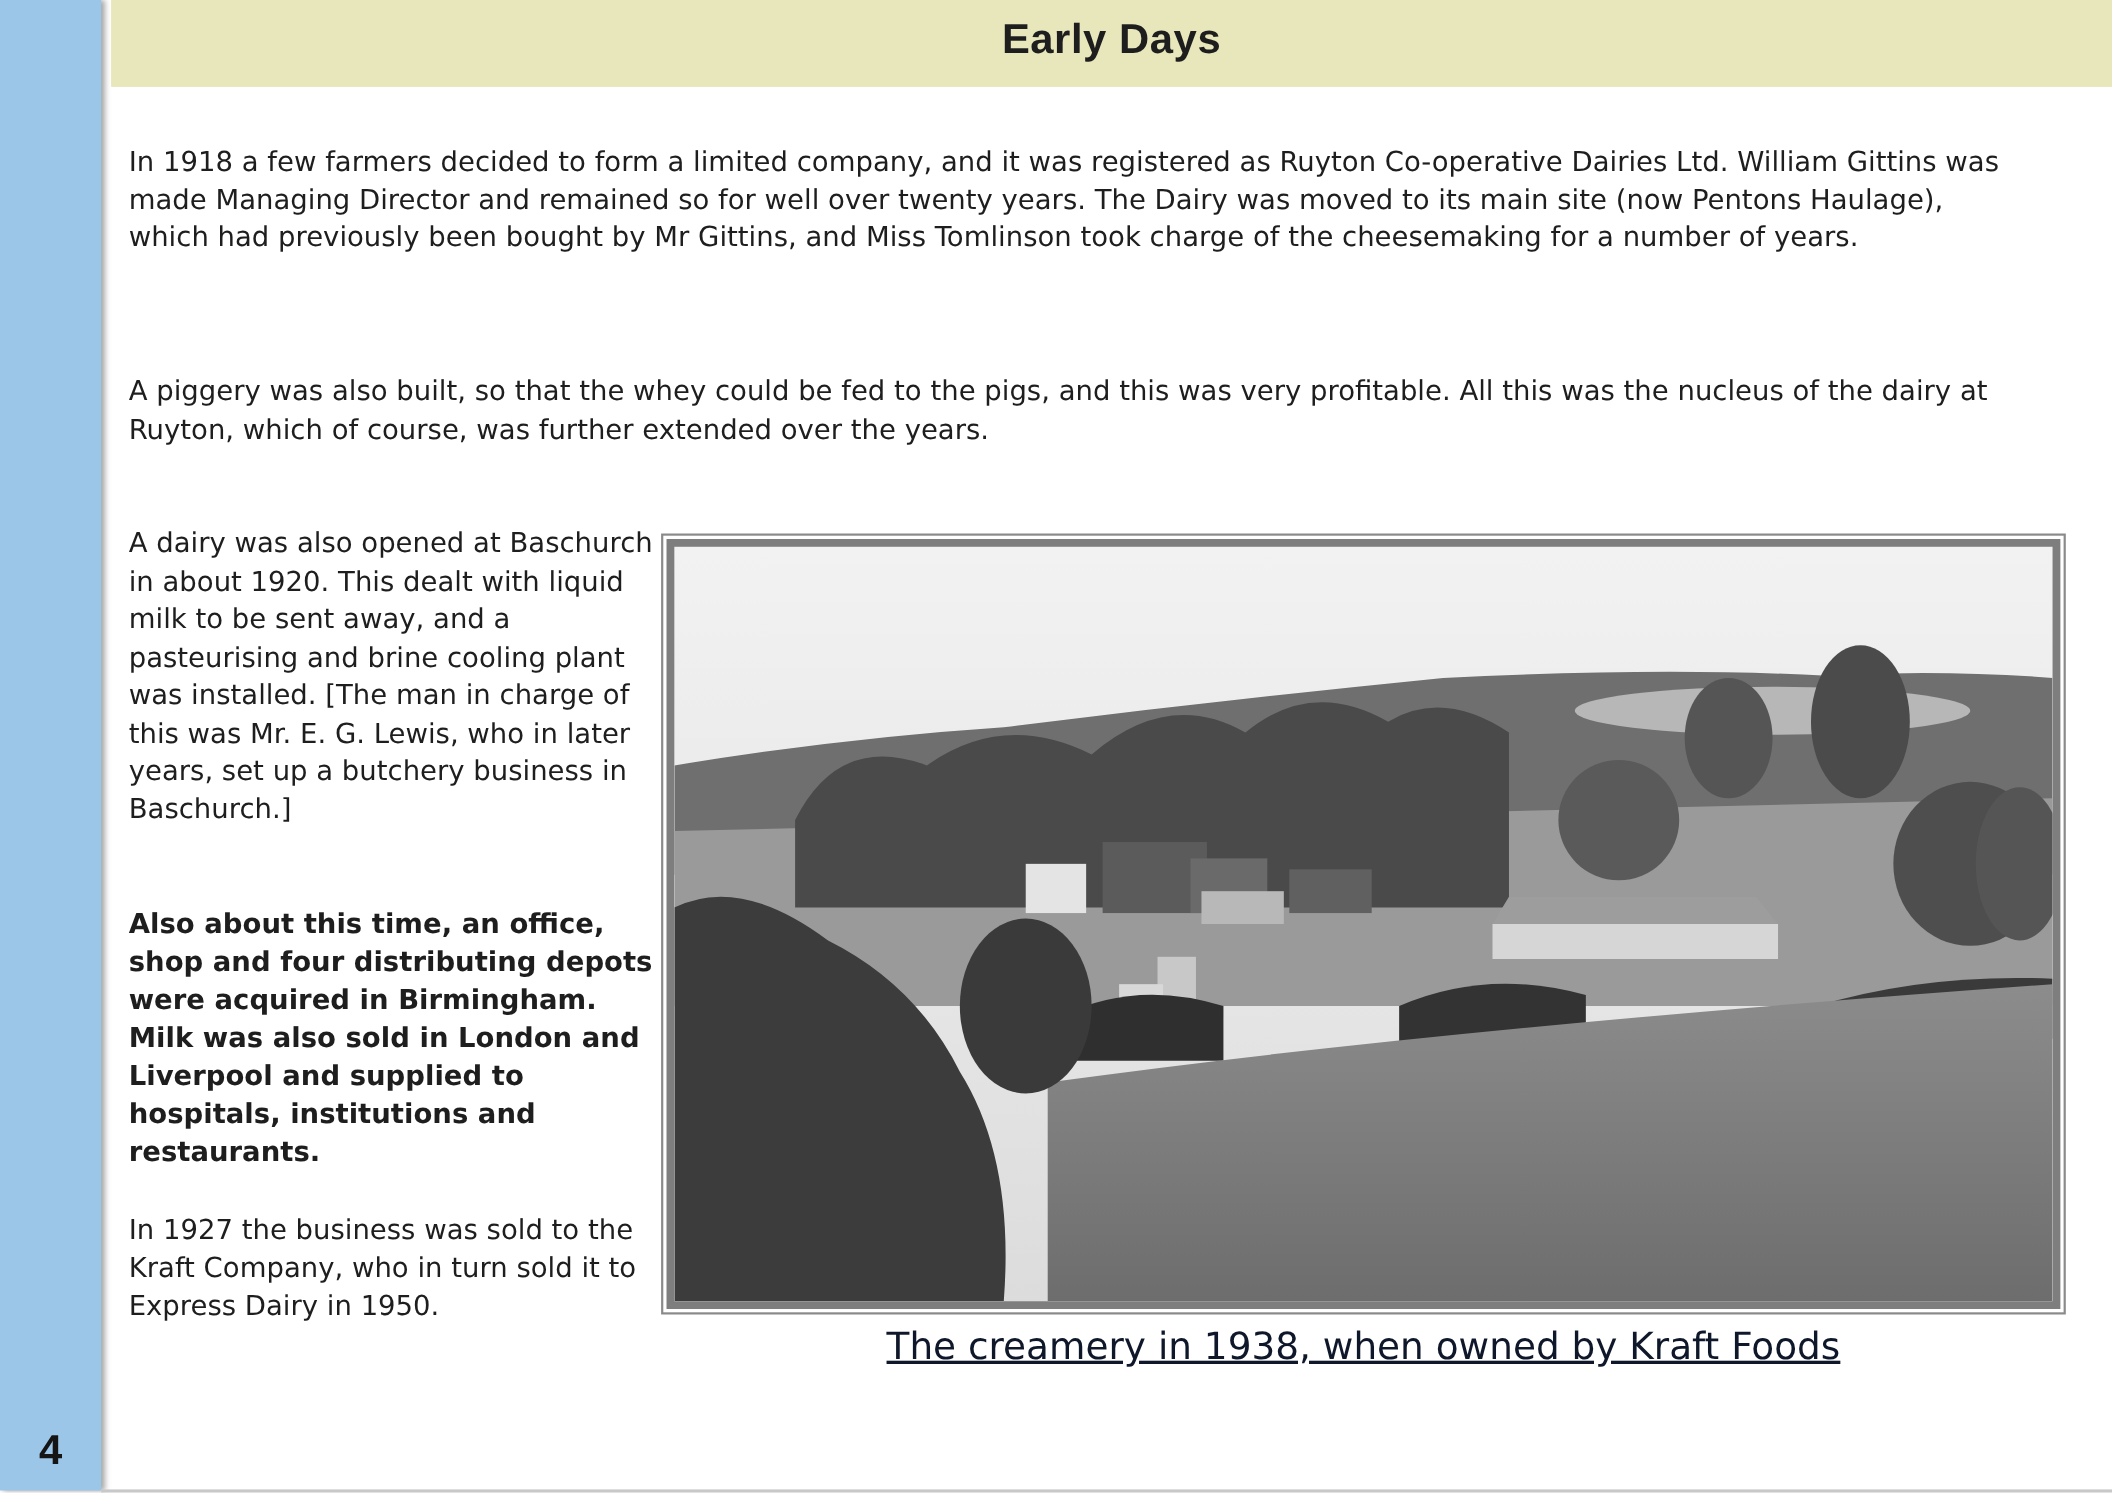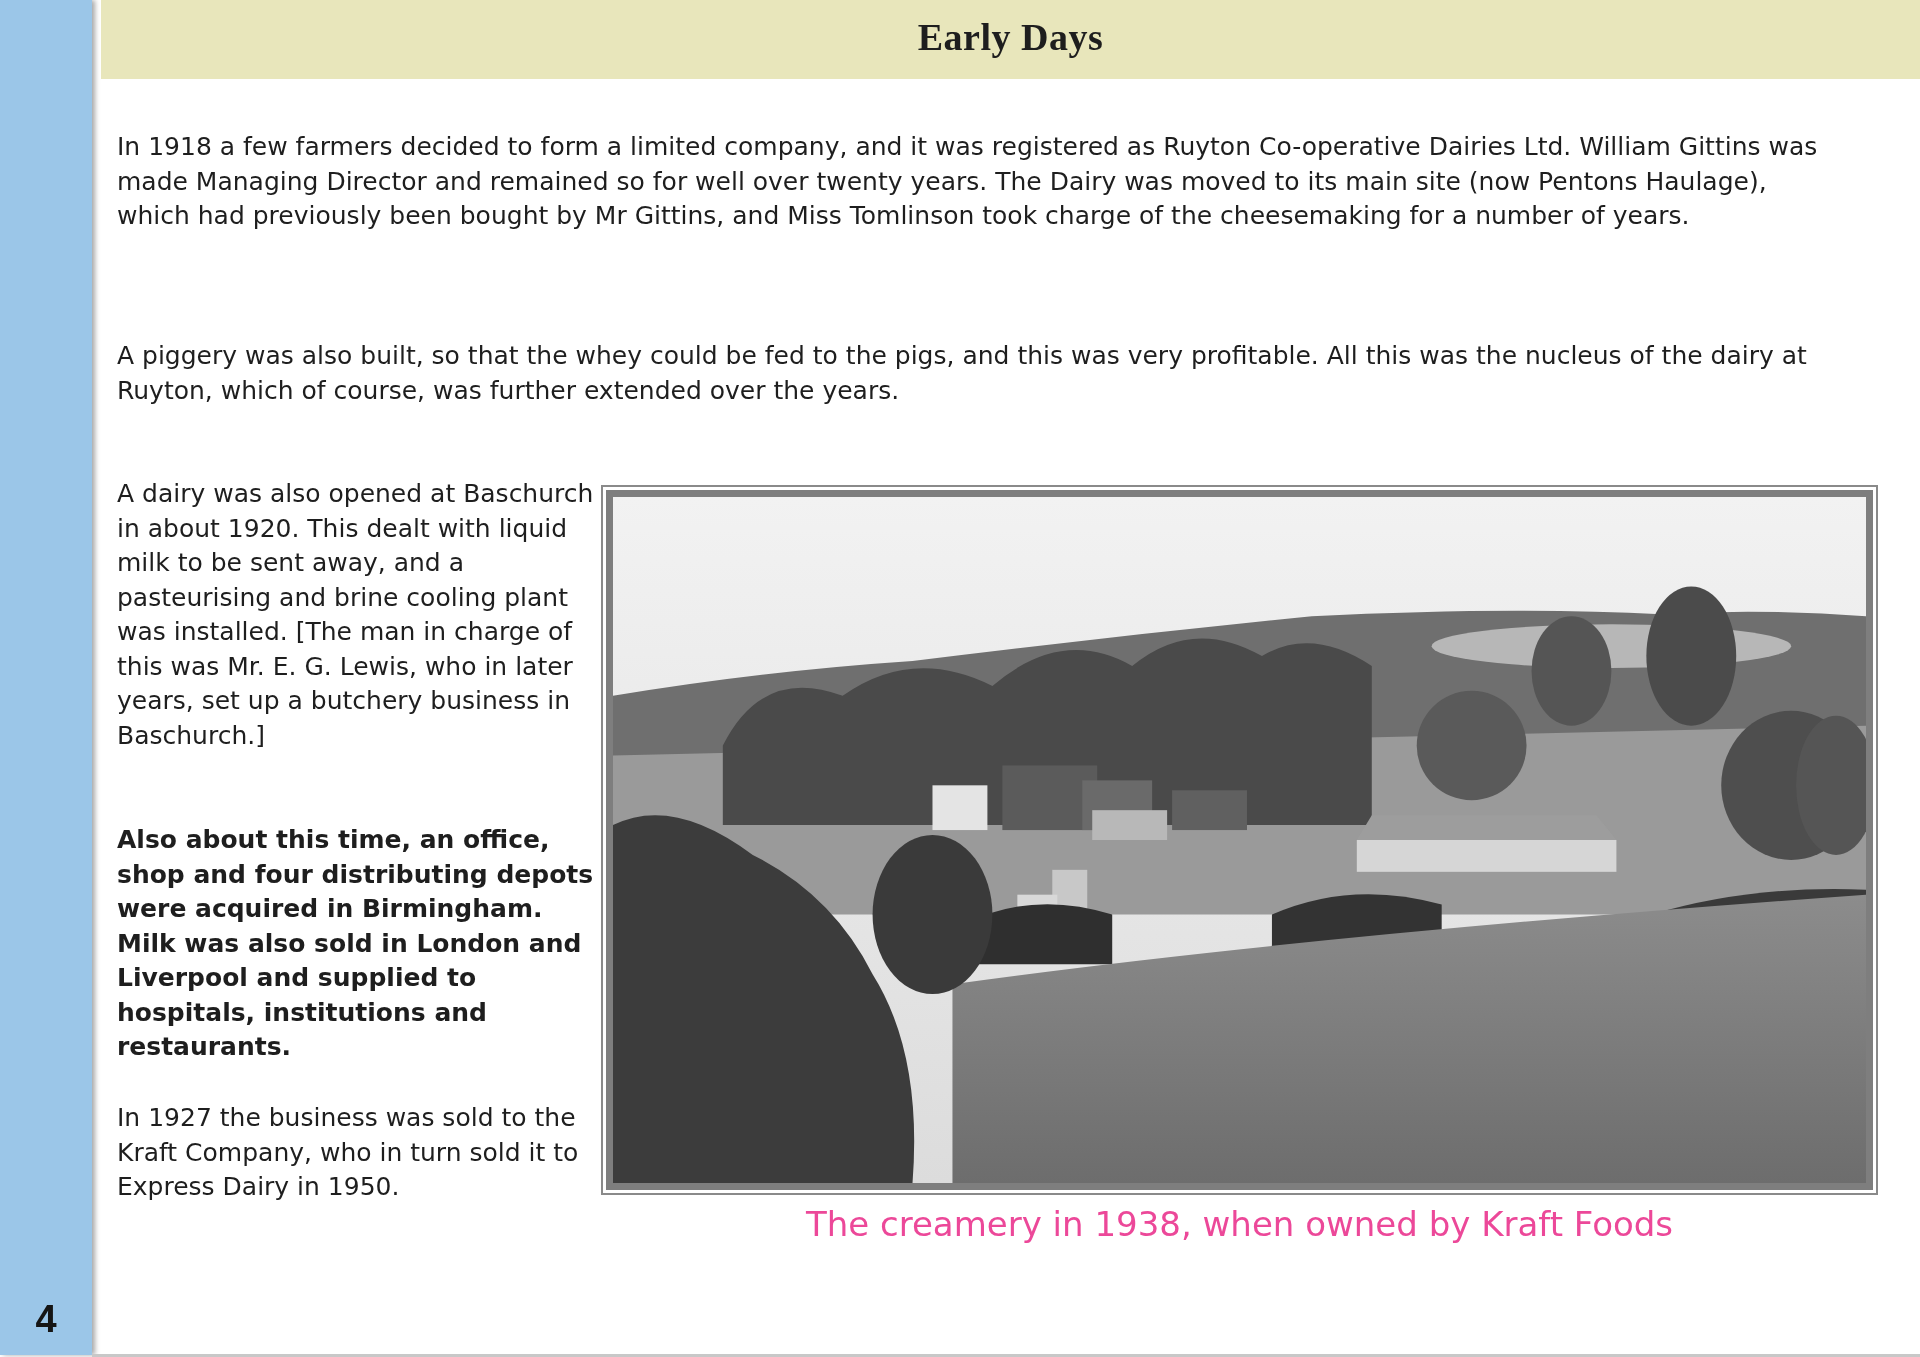--- a/index.html
+++ b/index.html
@@ -19,21 +19,21 @@
   .bottom-rule {
     position: absolute; left: 92px; right: 0; bottom: 0; height: 3px; background: #c8c8c8;
   }
 
   .header-band {
     position: absolute; left: 101px; top: 0; right: 0; height: 79px;
     background: #e8e6bb;
     display: flex; align-items: center; justify-content: center;
   }
   .page-title {
-    font-family: Liberation Serif, serif; font-weight: bold;
+    font-family: Liberation Sans, sans-serif; font-weight: bold;
     font-size: 38px; color: #1e1e1e; letter-spacing: 0.5px;
     margin-top: -6px;
   }
 
   .para {
     position: absolute; left: 117px;
     font-size: 25px; line-height: 34.5px; color: #1e1e1e;
   }
   .para b { font-weight: normal; }
   .p1 { top: 130px; width: 1710px; }
@@ -47,21 +47,21 @@
     border: 2px solid #8a8a8a; padding: 3px; background: #ffffff;
   }
   .photo-inner {
     width: 100%; height: 100%; border: 7px solid #7e7e7e; position: relative; overflow: hidden;
     background: #cfcfcf;
   }
   .photo-inner svg { display: block; width: 100%; height: 100%; }
 
   .caption {
     position: absolute; left: 601px; top: 1204px; width: 1277px;
-    text-align: center; font-size: 34px; color: #ec4899;
+    text-align: center; font-size: 34px; color: #0f172a; text-decoration: underline;
   }
 </style>
 </head>
 <body>
 
 <div class="side-band">
   <div class="page-number">4</div>
 </div>
 <div class="bottom-rule"></div>
 

